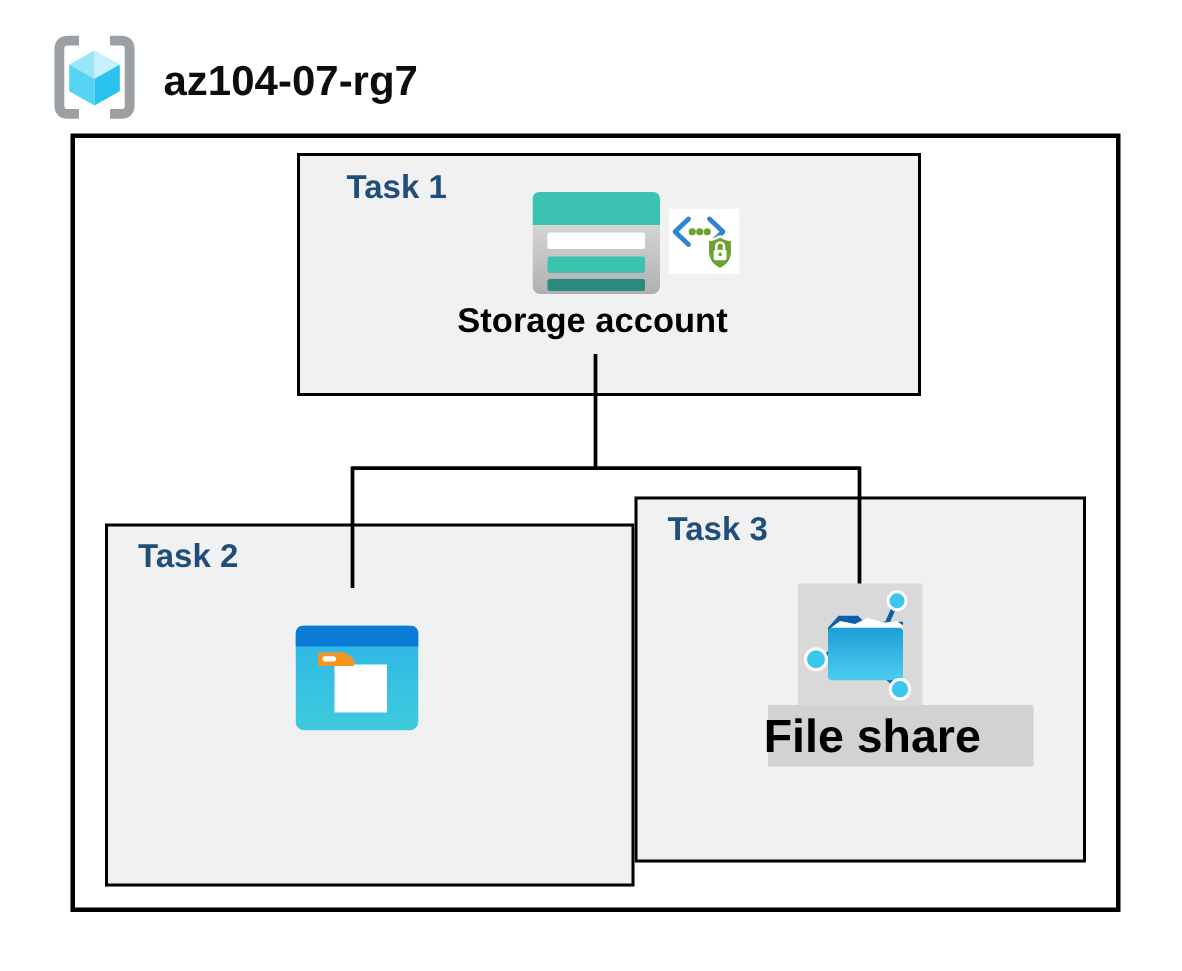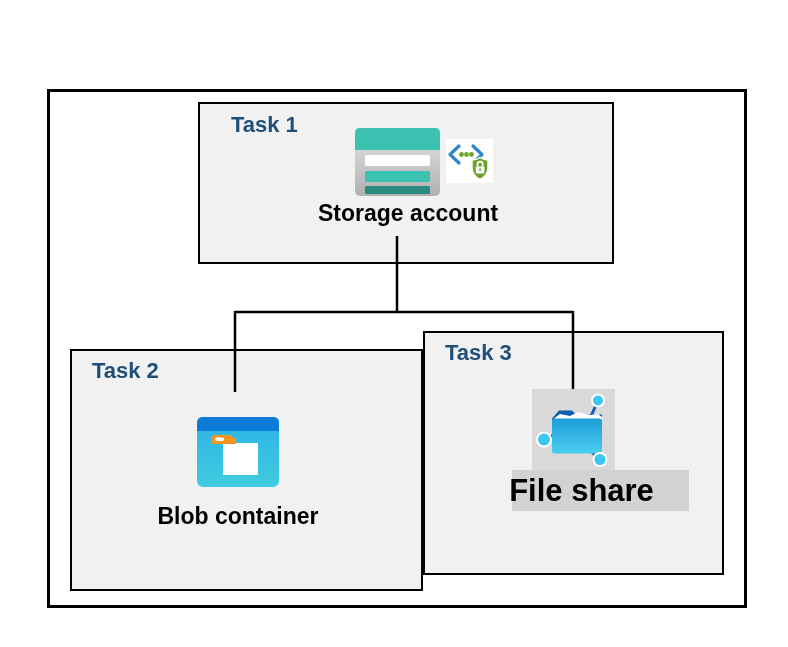--- a/index.html
+++ b/index.html
@@ -29,21 +29,21 @@
   .task3{left:423px;top:331px;width:301px;height:244px;text-align:right;}
   .task-header{
     position:absolute;top:7px;left:20px;font-size:22px;font-weight:bold;
     color:#1f4e79;white-space:nowrap;
   }
   .task1 .task-header{left:31px;top:8px;}
   .item-label{
     position:absolute;font-size:23px;font-weight:bold;color:#000;
     white-space:nowrap;text-align:center;
   }
-  .storage-label{left:0;top:96px;width:390px;padding-left:13px;}
+  .storage-label{left:0;top:96px;width:390px;}
   .blob-label{left:16px;top:152px;width:300px;}
   
   .storage-icon{position:absolute;left:155px;top:24px;width:85px;height:68px;}
   .sas-icon{position:absolute;left:246px;top:35px;width:47px;height:44px;}
   
   .blob-icon{position:absolute;left:125px;top:66px;width:82px;height:70px;}
   
   .fs-icon-bg{
     position:absolute;left:107px;top:56px;width:83px;height:81px;
     background:#d9d9d9;
@@ -59,20 +59,31 @@
   .connectors{
     position:absolute;left:0;top:0;width:788px;height:647px;
     pointer-events:none;z-index:5;
   }
 </style>
 </head>
 <body>
 
 <div class="canvas">
 
+  <div class="rg-header">
+    <svg class="rg-icon" viewBox="0 0 64 64">
+      <path d="M21 6 H13 Q7 6 7 12 V52 Q7 58 13 58 H21" stroke="#9aa0a4" stroke-width="7" fill="none"></path>
+      <path d="M43 6 H51 Q57 6 57 12 V52 Q57 58 51 58 H43" stroke="#9aa0a4" stroke-width="7" fill="none"></path>
+      <polygon points="14,23 32,13 32,33" fill="#9ae5f8"></polygon>
+      <polygon points="32,13 50,23 32,33" fill="#c4f1fc"></polygon>
+      <polygon points="14,23 32,33 32,52 14,42" fill="#55d4f3"></polygon>
+      <polygon points="32,33 50,23 50,42 32,52" fill="#2cc2ee"></polygon>
+    </svg>
+    <div class="rg-title">az104-07-rg7</div>
+  </div>
 
   <div class="outer-box"></div>
 
   <div class="task-box task1">
     <div class="task-header">Task 1</div>
     <svg class="storage-icon" viewBox="0 0 85 68">
       <defs>
         <linearGradient id="stg" x1="0" y1="0" x2="0" y2="1">
           <stop offset="0" stop-color="#e6e6e6"></stop>
             <stop offset="1" stop-color="#b0b0b0"></stop>
@@ -107,21 +118,20 @@
           <stop offset="0" stop-color="#2db4e8"></stop>
             <stop offset="1" stop-color="#3fcbdd"></stop>
         </linearGradient>
       </defs>
       <rect width="82" height="70" rx="6" fill="url(#blb)"></rect>
       <path d="M0 14 V6 Q0 0 6 0 H76 Q82 0 82 6 V14 Z" fill="#0b7bd8"></path>
       <rect x="26" y="26" width="35" height="32" fill="#ffffff"></rect>
       <path d="M15 27 v-7 a2 2 0 0 1 2 -2 h16 l6 4.5 v4.5 z" fill="#f7941e"></path>
       <rect x="18" y="20.5" width="9" height="3.5" rx="1.75" fill="#ffffff"></rect>
     </svg>
-    <div class="item-label blob-label">Blob container</div>
   </div>
 
   <div class="task-box task3">
     <div class="task-header">Task 3</div>
     <div class="fs-icon-bg">
       <svg class="fs-icon" viewBox="0 0 83 80">
         <defs>
           <linearGradient id="fsg" x1="0" y1="0" x2="0" y2="1">
             <stop offset="0" stop-color="#1d9ed8"></stop>
               <stop offset="1" stop-color="#4ccdef"></stop>

